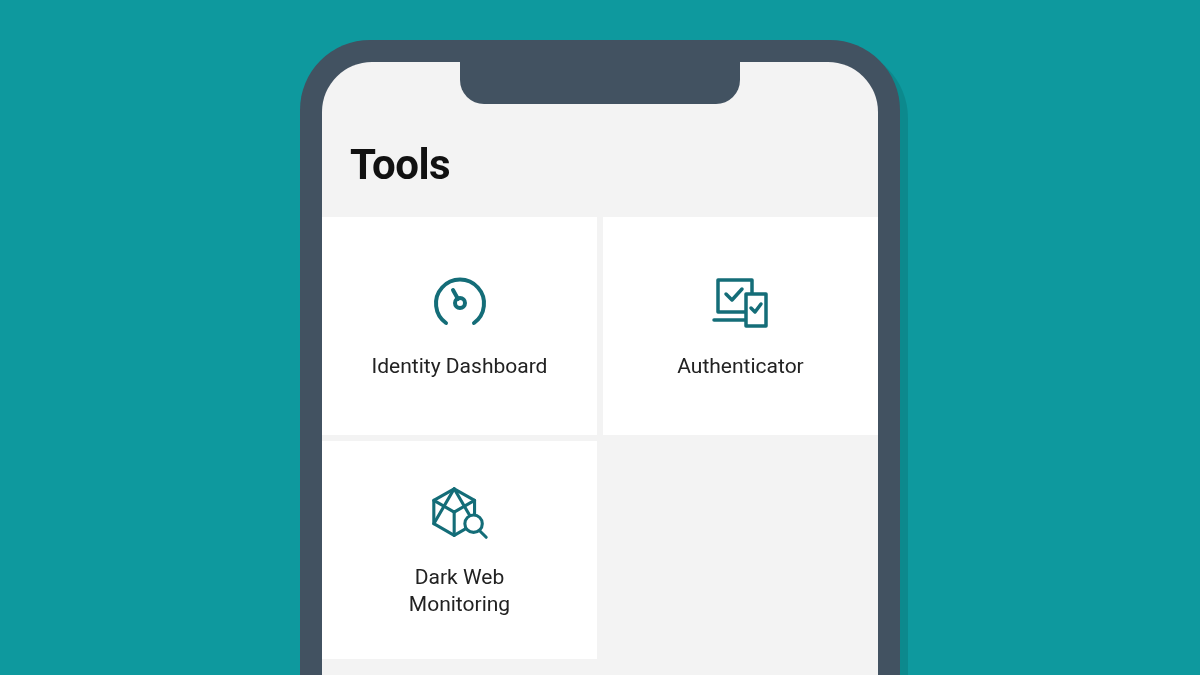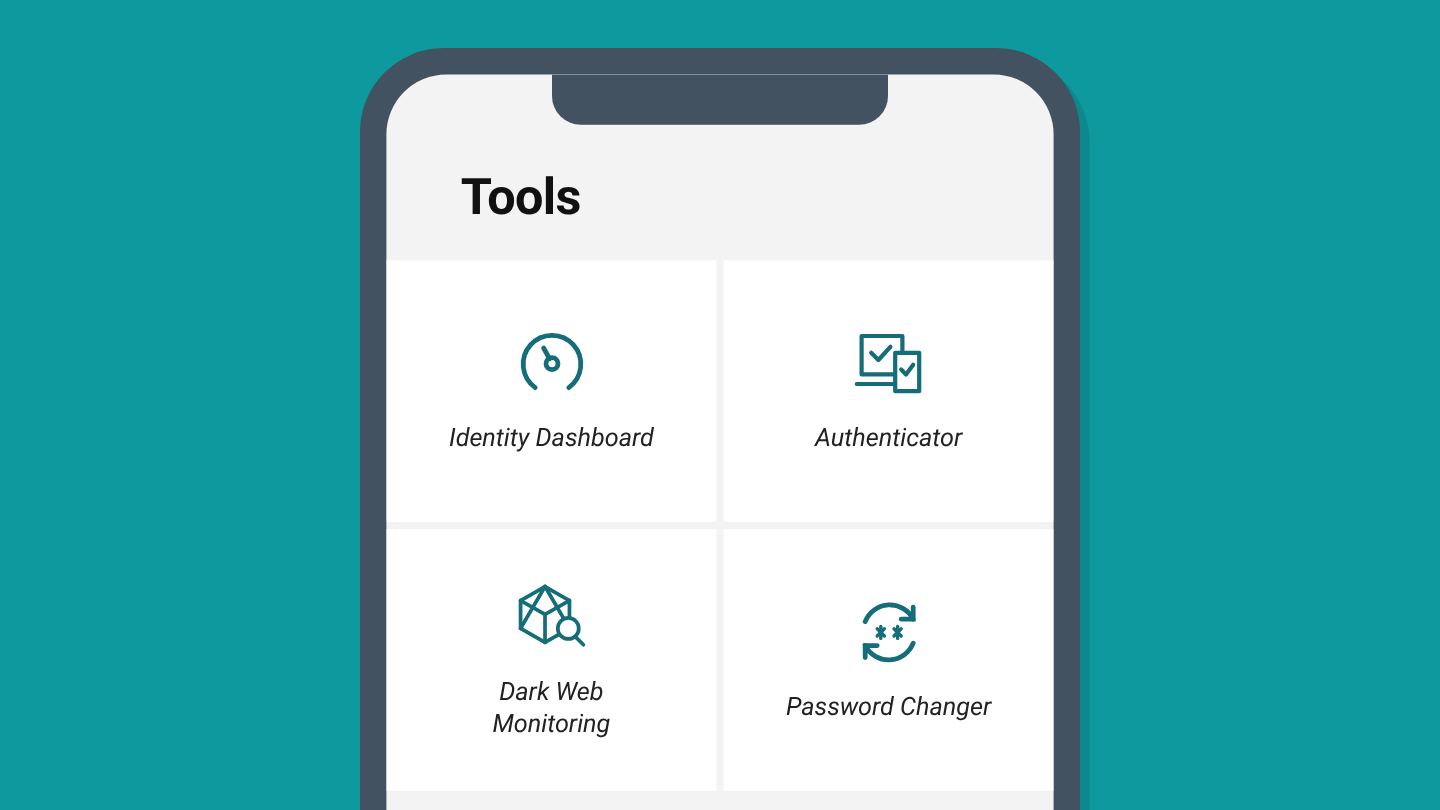--- a/index.html
+++ b/index.html
@@ -35,34 +35,32 @@
     transform: translateX(-50%);
     width: 280px;
     height: 42px;
     background: #425261;
     border-bottom-left-radius: 24px;
     border-bottom-right-radius: 24px;
     z-index: 10;
   }
   .header {
     padding: 78px 30px 28px 28px;
-    margin-left: 34px;
   }
   .header h1 {
     font-size: 42px;
     font-weight: 700;
     color: #111;
     letter-spacing: -0.5px;
   }
   .grid {
     display: grid;
     grid-template-columns: 1fr 1fr;
     gap: 6px;
     padding: 0;
-    font-style: italic;
   }
   .tile {
     background: #ffffff;
     height: 218px;
     display: flex;
     flex-direction: column;
     align-items: center;
     justify-content: center;
     gap: 18px;
     cursor: pointer;
@@ -131,35 +129,16 @@
             <line x1="27" y1="4" x2="6" y2="40"></line>
             <line x1="27" y1="4" x2="48" y2="40"></line>
             <circle cx="47" cy="40" r="9" fill="#ffffff"></circle>
             <line x1="53" y1="47" x2="60" y2="54"></line>
           </svg>
         </span>
         <span class="label">Dark Web
 Monitoring</span>
       </div>
 
-      <div class="tile">
-        <span class="icon">
-          <svg width="58" height="58" viewBox="0 0 58 58" fill="none" stroke-width="4" stroke-linecap="round">
-            <path d="M 9 20 A 22 22 0 0 1 49 18"></path>
-            <polyline points="49,8 49,18 39,18" fill="none"></polyline>
-            <path d="M 49 38 A 22 22 0 0 1 9 40"></path>
-            <polyline points="9,50 9,40 19,40" fill="none"></polyline>
-            <g stroke-width="2.8">
-              <line x1="19" y1="26" x2="25" y2="32"></line>
-              <line x1="25" y1="26" x2="19" y2="32"></line>
-              <line x1="22" y1="24" x2="22" y2="34"></line>
-              <line x1="33" y1="26" x2="39" y2="32"></line>
-              <line x1="39" y1="26" x2="33" y2="32"></line>
-              <line x1="36" y1="24" x2="36" y2="34"></line>
-            </g>
-          </svg>
-        </span>
-        <span class="label">Password Changer</span>
-      </div>
 
     </div>
   </div>
 </div>
 
 </body></html>

